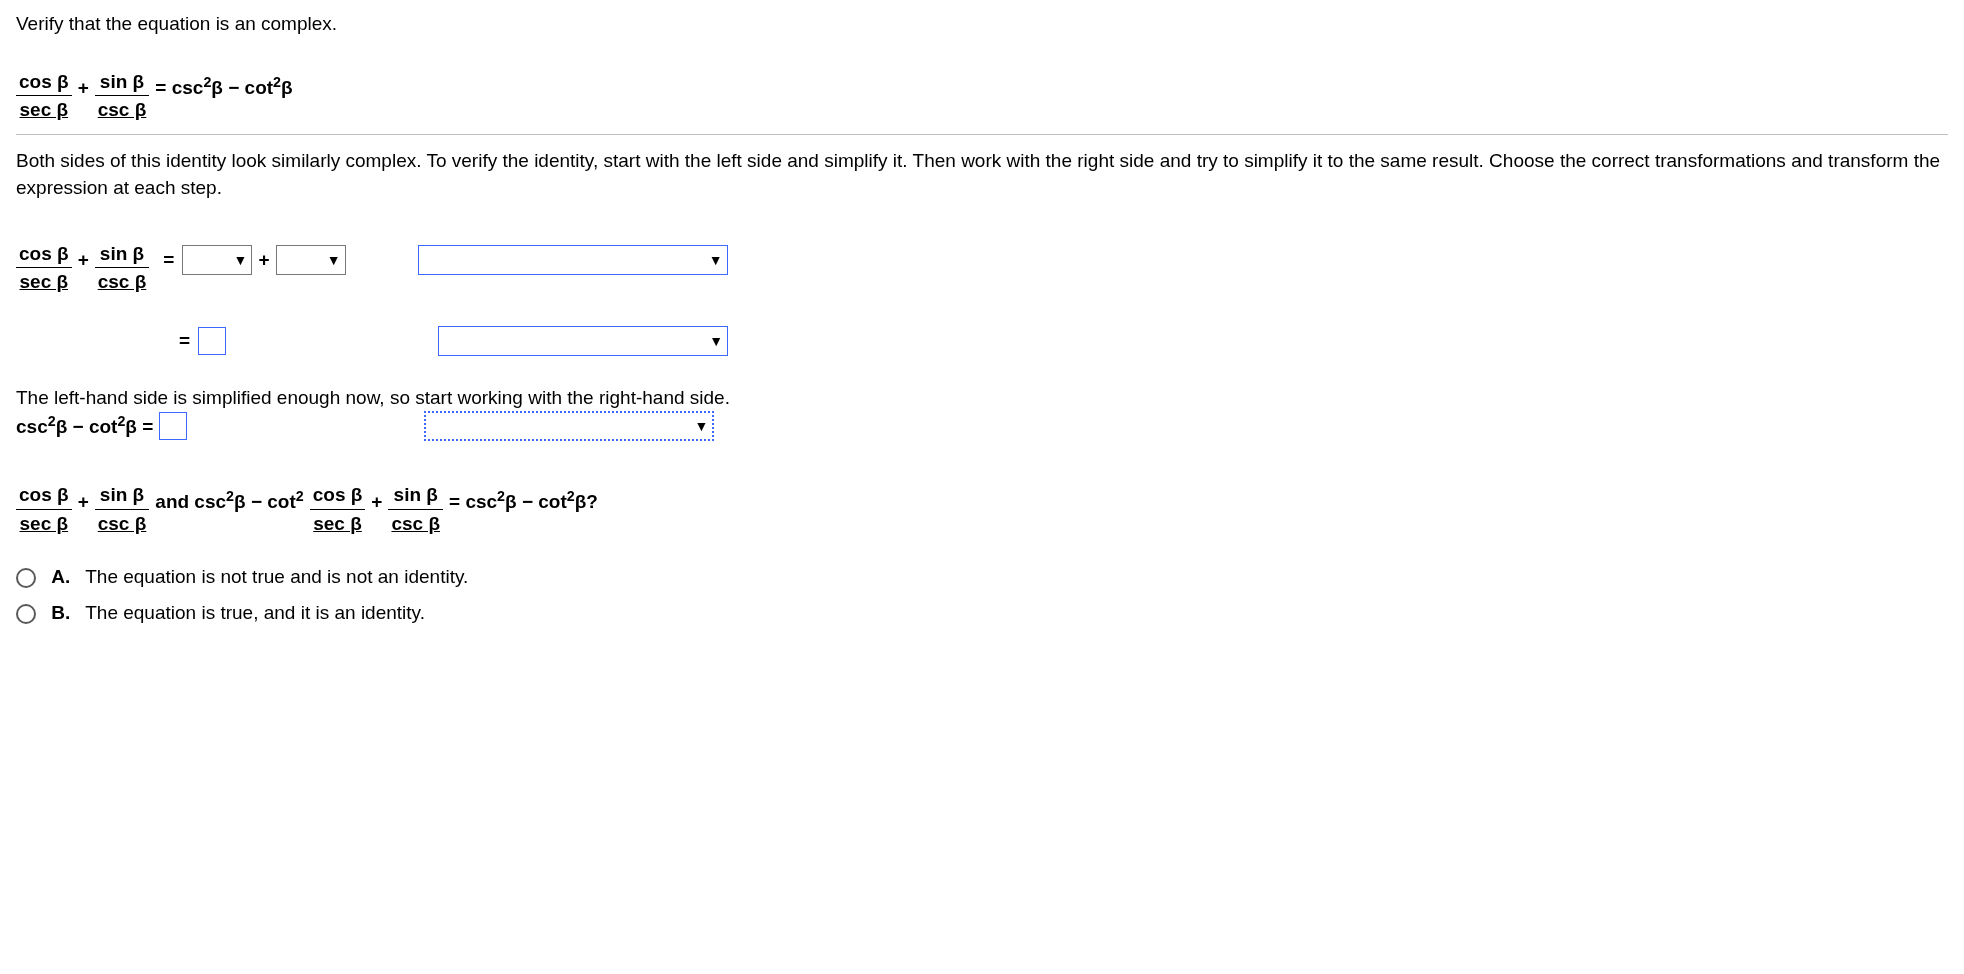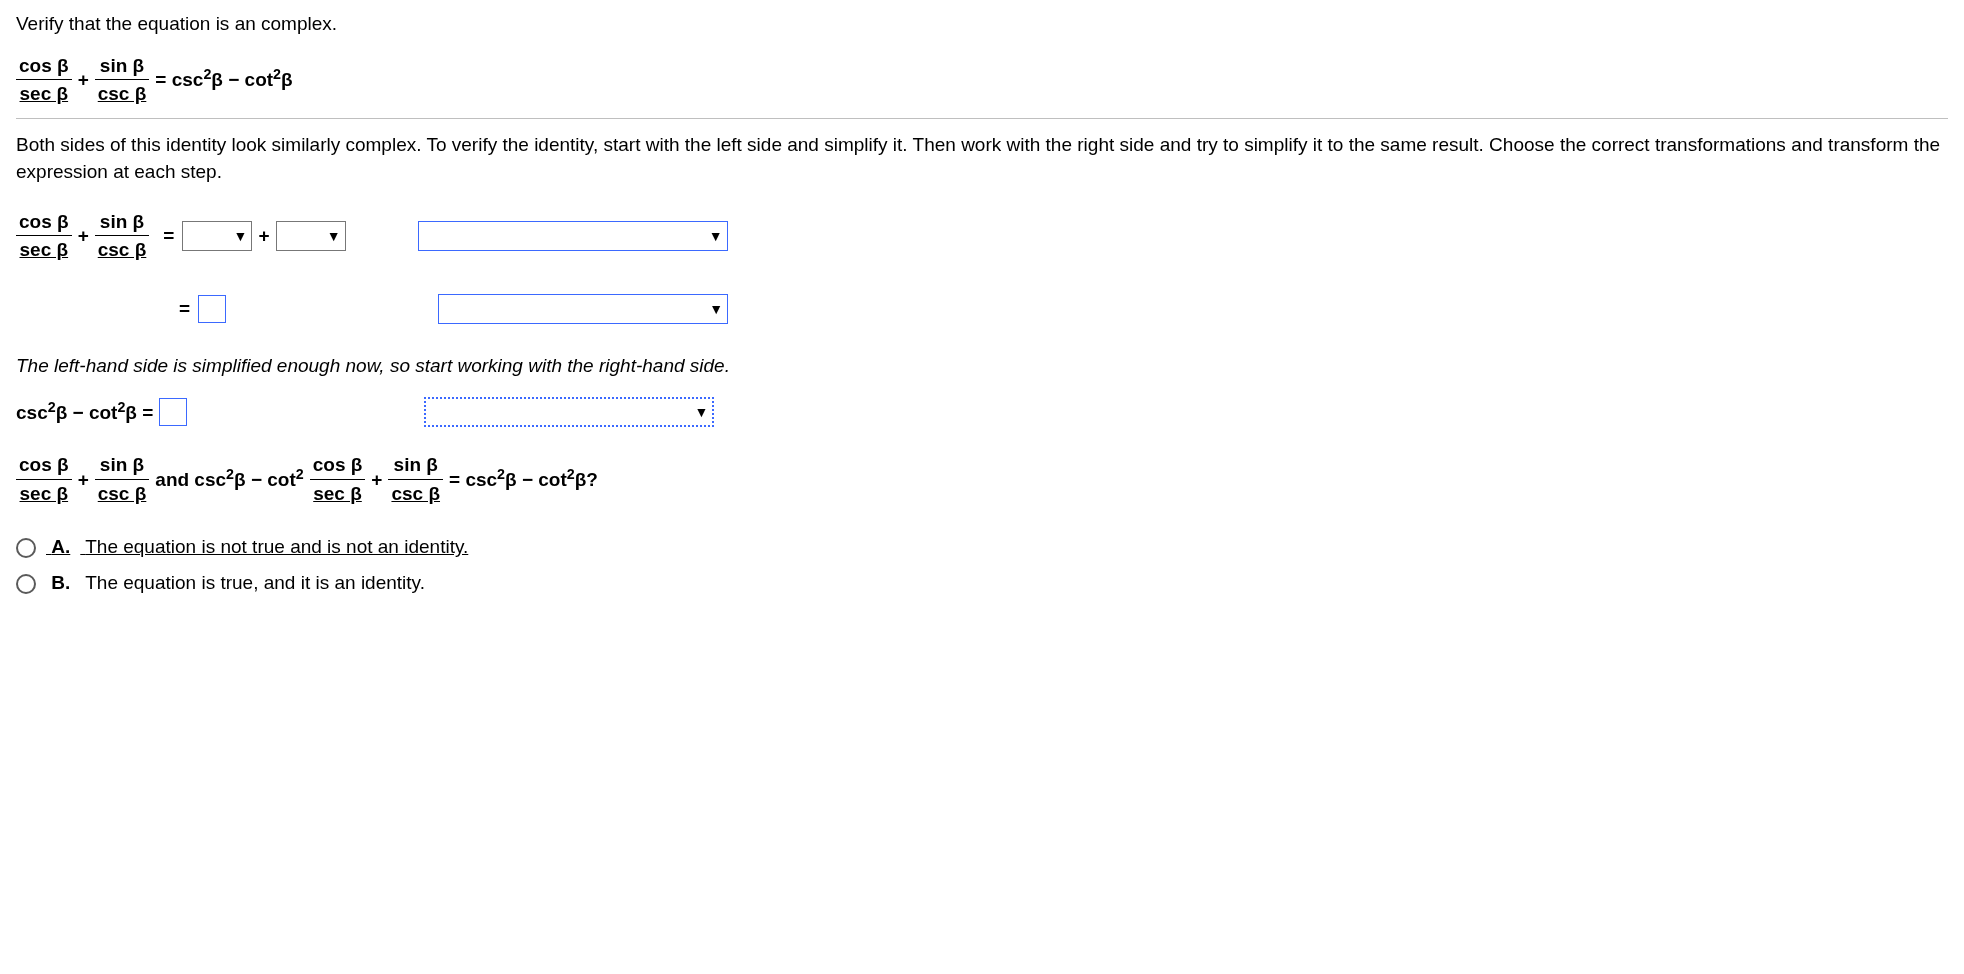--- a/index.html
+++ b/index.html
@@ -17,20 +17,21 @@
   .frac {
     display: inline-block;
     text-align: center;
     vertical-align: middle;
     font-weight: bold;
   }
   .frac .num {
     display: block;
     padding: 0 3px;
     border-bottom: 1.5px solid #000;
+    margin-top: 16px;
   }
   .frac .den {
     display: block;
     padding: 0 3px;
     text-decoration: underline;
   }
   .mathb { font-weight: bold; }
   .sup2 { font-size: 0.75em; vertical-align: super; line-height:0; }
   .row { display:flex; align-items:center; flex-wrap:wrap; margin-bottom:10px;}
   .row > * { margin-right:6px; }
@@ -124,23 +125,23 @@
 
 <div class="row" style="margin-top:30px; margin-left:163px;">
   <span class="mathb" style="margin-right:8px;">=</span>
   <span class="txtbox"></span>
   <span style="display:inline-block; width:200px;"></span>
   <span class="dropdown wider blue">
       <span class="arrow">▼</span>
     </span>
 </div>
 
-<div style="margin-top:28px;font-style:italic;">The left-hand side is simplified enough now, so start working with the right-hand side.</div>
+<div style="margin-top:28px;">The left-hand side is simplified enough now, so start working with the right-hand side.</div>
 
-<div class="row" style="margin-top:18px;">
+<div class="row" style="">
   <span class="mathb">
     <span>csc</span><span class="sup2">2</span><span>β − cot</span><span class="sup2">2</span><span>β =</span>
   </span>
   <span class="txtbox"></span>
   <span style="display:inline-block; width:225px;"></span>
   <span class="dropdown wider dashed">
       <span class="arrow">▼</span>
     </span>
 </div>
 
@@ -164,21 +165,21 @@
   <span class="mathb">+</span>
   <span class="frac">
     <span class="num">sin β</span>
     <span class="den">csc β</span>
   </span>
   <span class="mathb">
     <span> = csc</span><span class="sup2">2</span><span>β − cot</span><span class="sup2">2</span><span>β?</span>
   </span>
 </div>
 
-<div class="opt-row" style="margin-top:26px;text-decoration:underline;">
+<div class="opt-row" style="margin-top:26px;">
   <span class="radio"></span>
   <span class="opt-label">A.</span>
   <span>The equation is not true and is not an identity.</span>
 </div>
 <div class="opt-row">
   <span class="radio"></span>
   <span class="opt-label">B.</span>
   <span>The equation is true, and it is an identity.</span>
 </div>
 

